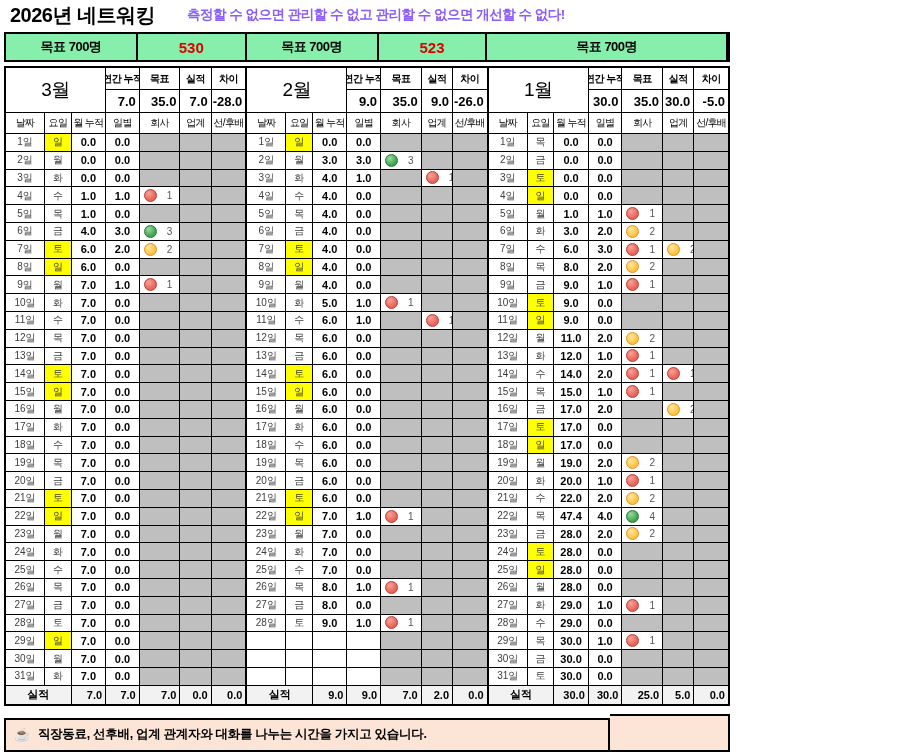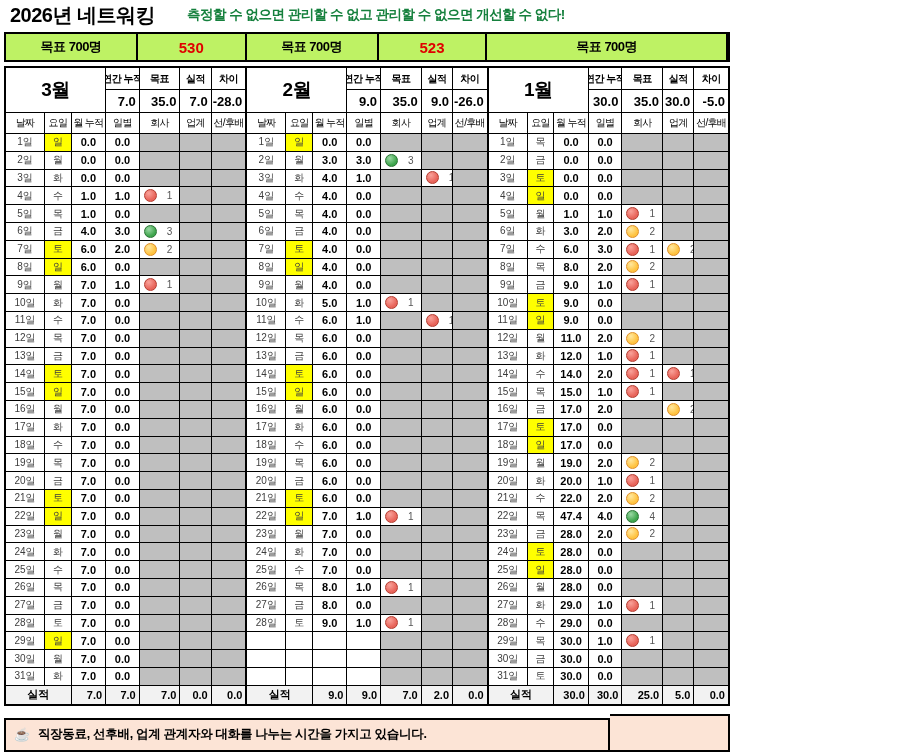--- a/index.html
+++ b/index.html
@@ -1,44 +1,44 @@
 <!DOCTYPE html>
 <html><head>
 <meta charset="utf-8">
 <style>
   html,body{margin:0;padding:0;background:#fff;}
   body{width:918px;height:754px;font-family:"Liberation Sans",sans-serif;overflow:hidden;}
   .page{position:relative;width:734px;height:754px;background:#fff;}
 
   .title-row{display:flex;align-items:center;height:30px;padding-left:10px;}
   .title{font-size:20px;font-weight:bold;color:#000;letter-spacing:-0.5px;}
-  .subtitle{margin-left:32px;font-size:13.5px;font-weight:bold;color:#15803d;letter-spacing:-0.5px;}
-
-  .summary-bar{display:flex;margin:2px 4px 4px 4px;height:26px;border:2px solid #000;background:#bef264;}
+  .subtitle{margin-left:32px;font-size:13.5px;font-weight:bold;color:#8b5cf6;letter-spacing:-0.5px;}
+
+  .summary-bar{display:flex;margin:2px 4px 4px 4px;height:26px;border:2px solid #000;background:#86efac;}
   .sum-block{display:flex;flex:1;min-width:0;}
   .sum-label{flex:168;display:flex;align-items:center;justify-content:center;
     border-right:2px solid #000;font-weight:bold;font-size:13px;letter-spacing:-0.5px;}
   .sum-value{flex:138;display:flex;align-items:center;justify-content:center;
     border-right:2px solid #000;font-weight:bold;font-size:15px;color:#E00000;}
   .sum-block:last-child .sum-value{border-right:none;}
 
   .months{display:flex;margin:0 4px;}
   .month{flex:1;min-width:0;display:grid;
     grid-template-columns:50fr 34fr 44fr 43fr 52fr 40fr 43fr;
     grid-template-rows:22px 23px 21px repeat(31,17.8px) 18px;
     border:2px solid #000;background:#fff;}
   .month + .month{margin-left:-2px;}
 
   .cell{box-sizing:border-box;display:flex;align-items:center;justify-content:center;
     border-right:1px solid #000;border-bottom:1px solid #000;font-size:10px;
     overflow:hidden;white-space:nowrap;background:#fff;}
   .no-br{border-right:none;}
   .no-bb{border-bottom:none;}
 
-  .mname{font-size:19px;font-weight:bold;letter-spacing:-0.5px;}
+  .mname{font-size:19px;font-weight:normal;letter-spacing:-0.5px;}
   .sh{font-weight:bold;font-size:10px;letter-spacing:-0.5px;}
   .sv{font-weight:bold;font-size:13px;justify-content:flex-end;padding-right:3px;}
   .ch{font-weight:normal;font-size:10px;letter-spacing:-0.7px;}
   .date,.day{color:#3c3c3c;}
   .day.wk{background:#FFFF00;}
   .num{font-weight:bold;font-size:11px;color:#000;}
   .icon-cell{justify-content:flex-start;padding-left:4px;}
   .icon-cell.empty{background:#BFBFBF;}
   .dot{width:11px;height:11px;border-radius:50%;flex:0 0 auto;}
   .dot.red{background:radial-gradient(circle at 35% 30%, #F9A29A, #E8645A 65%);border:1px solid #B43C30;}

